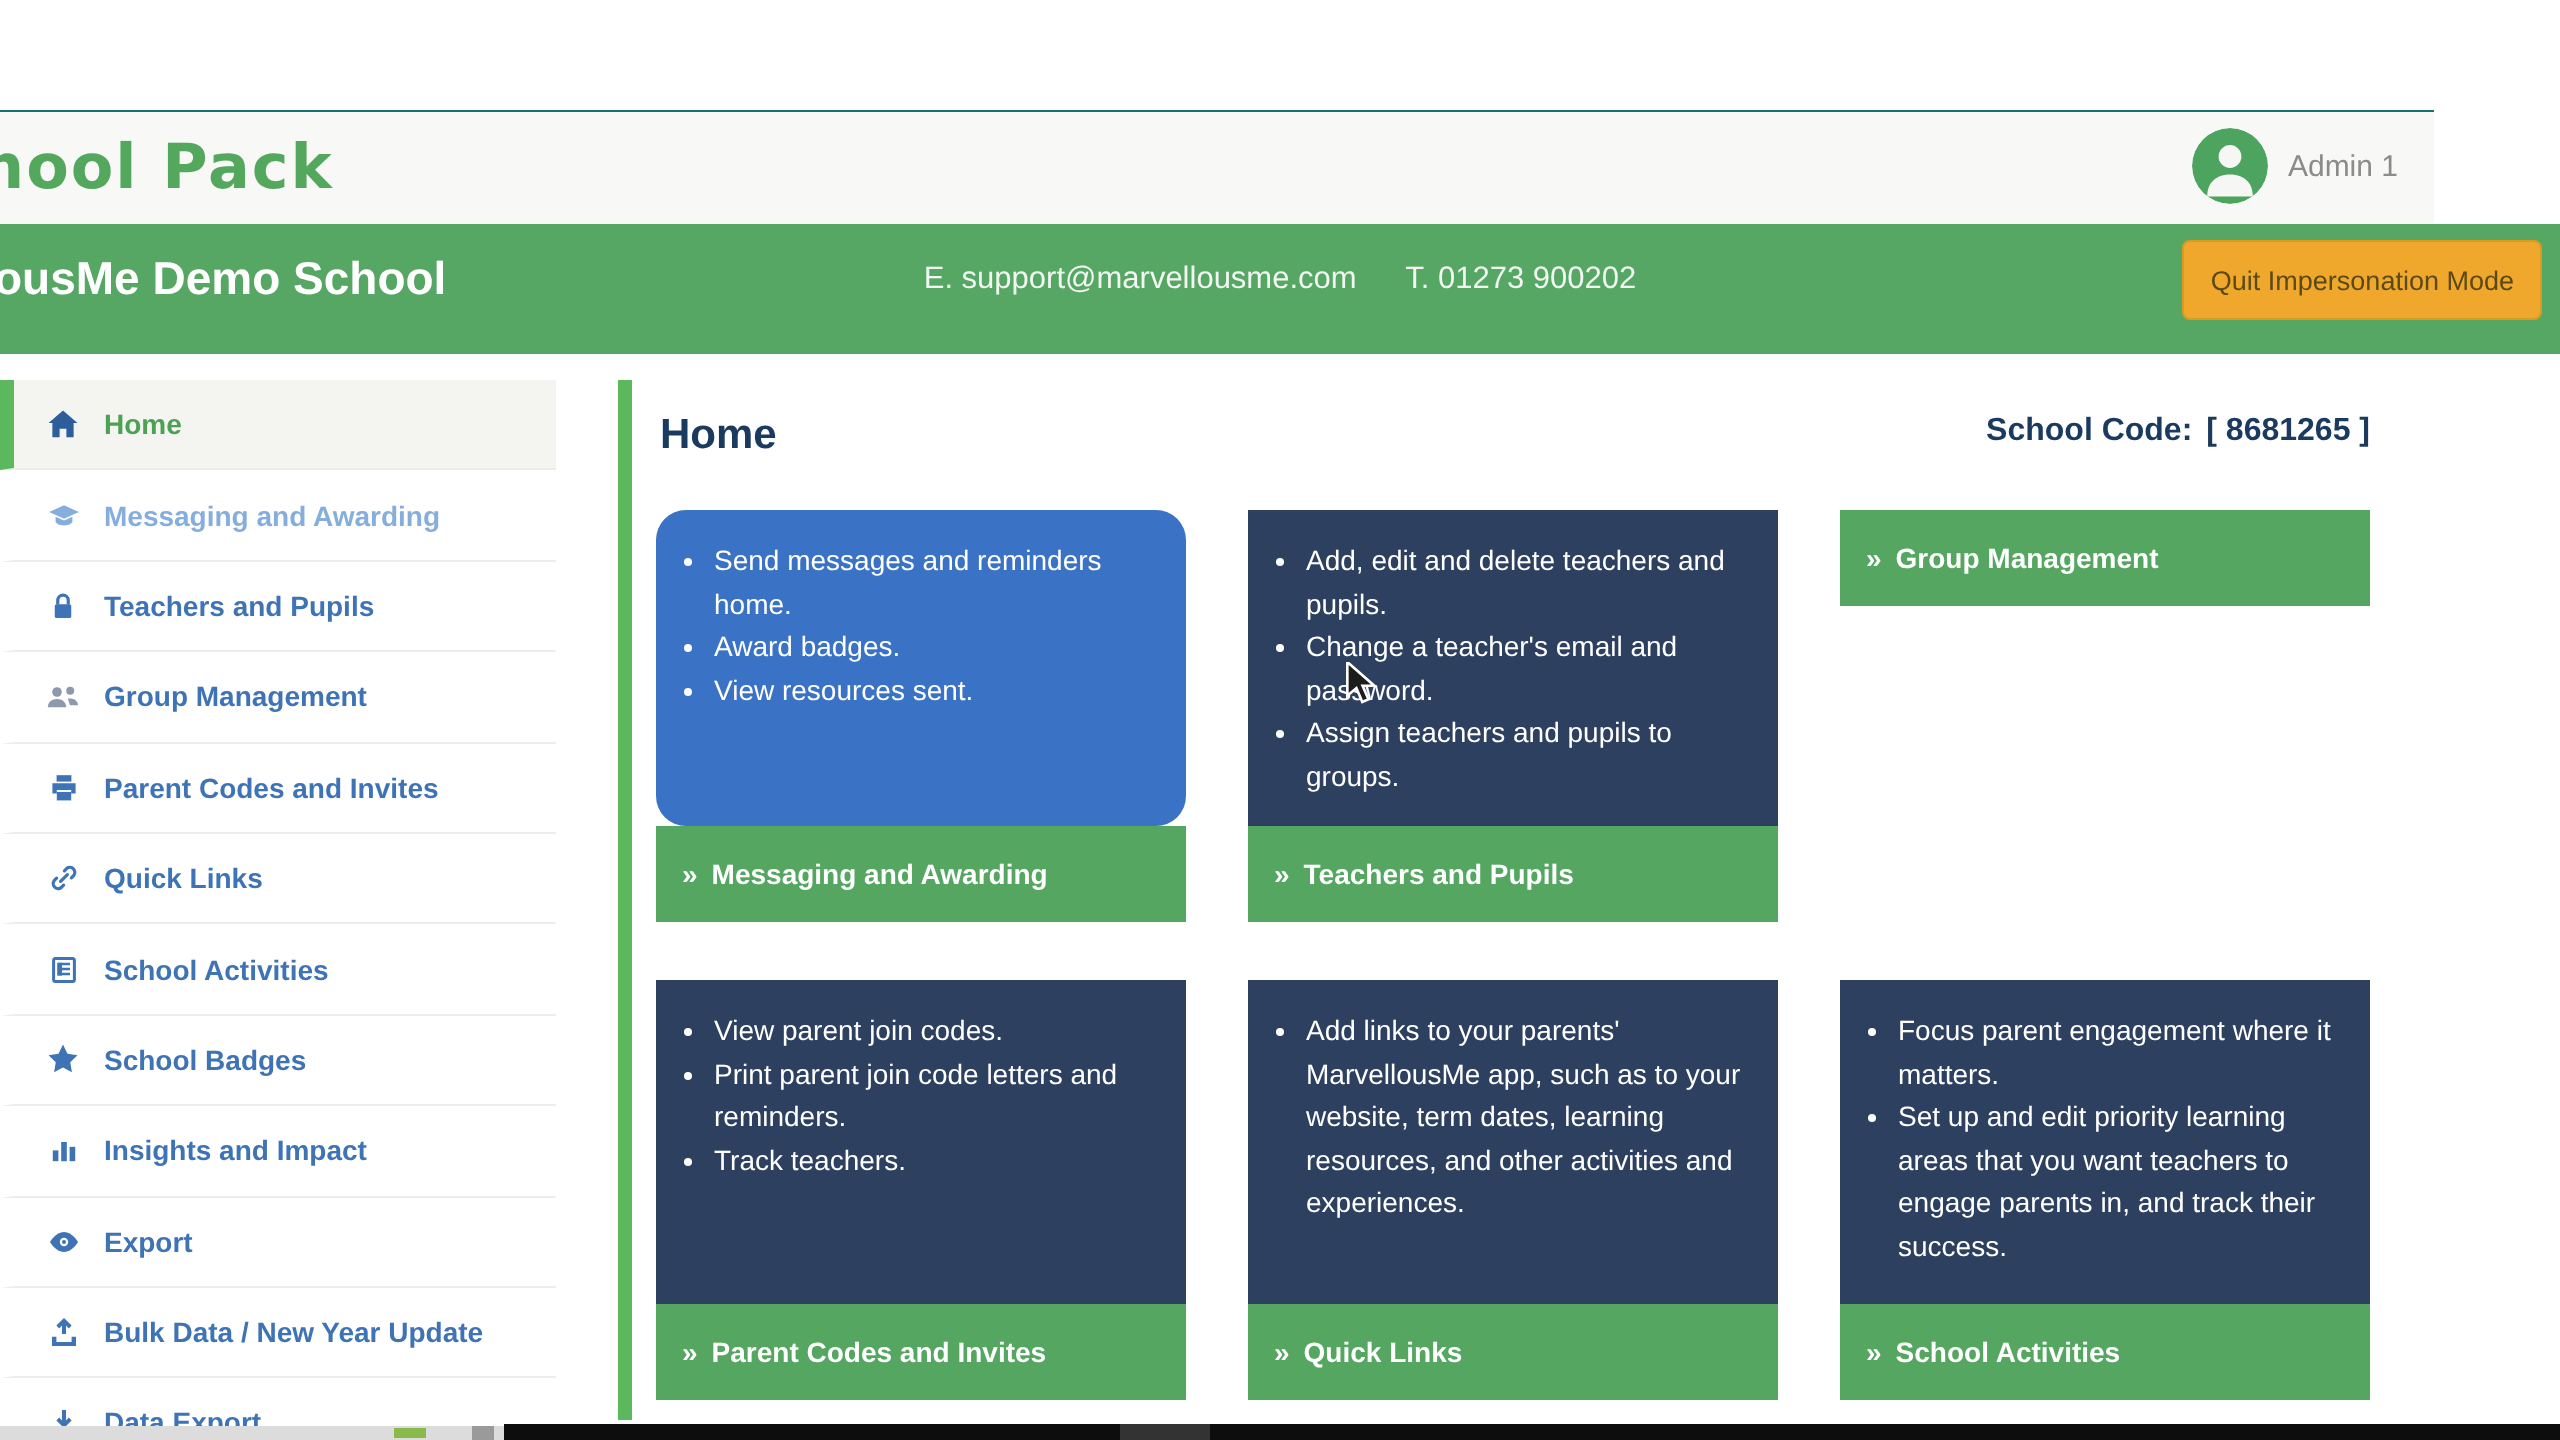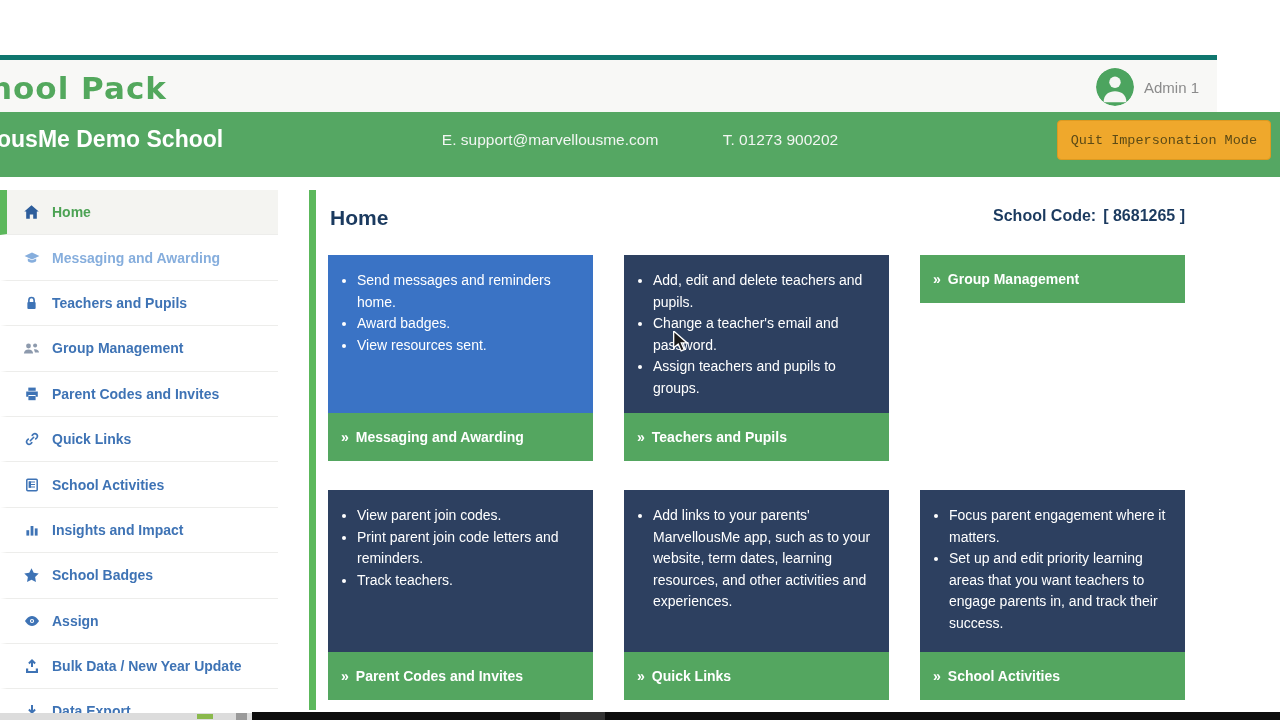--- a/index.html
+++ b/index.html
@@ -4,21 +4,21 @@
 <style>
   html,body{margin:0;padding:0;}
   body{
     width:1280px;height:720px;overflow:hidden;position:relative;
     background:#ffffff;
     font-family:"Liberation Sans", sans-serif;
   }
   
   .header-strip{
     position:absolute;left:0;top:55px;width:1217px;height:57px;
-    background:#f8f8f6;border-top:5px solid #0f766e;box-sizing:border-box;
+    background:#f8f8f6;border-top:1px solid #0f766e;box-sizing:border-box;
   }
   .logo{
     position:absolute;left:-10px;top:10px;
     font-family:"DejaVu Sans", sans-serif;
     font-size:31px;font-weight:bold;letter-spacing:1px;
     color:var(--logo_green,#53a85d);white-space:nowrap;
   }
   .user-menu{
     position:absolute;right:18px;top:8px;
     display:flex;align-items:center;gap:10px;cursor:pointer;
@@ -31,27 +31,27 @@
     background:var(--brand_green,#55a763);
   }
   .school-name{
     position:absolute;left:-3px;top:0;line-height:55px;
     color:#ffffff;font-size:23px;font-weight:bold;white-space:nowrap;
   }
   .contact{
     position:absolute;left:0;right:0;top:0;text-align:center;
     line-height:55px;color:#f2f6f2;font-size:15.5px;
   }
-  .contact span{margin:0 30px;}
+  .contact span{margin:0 10px;}
   .quit-btn{
     position:absolute;right:9px;top:8px;height:40px;
     padding:0 13px;box-sizing:border-box;
     background:var(--amber_button,#efa82c);
     border:1px solid #dd9a20;border-radius:4px;
-    color:#5b4a16;font-size:13.5px;font-family:Liberation Mono, monospace;
+    color:#5b4a16;font-size:13.5px;font-family:Liberation Sans, sans-serif;
     cursor:pointer;
   }
   
   .sidebar{
     position:absolute;left:0;top:190px;width:278px;height:530px;
     overflow:hidden;background:#ffffff;
   }
   .side-item{
     display:flex;align-items:center;height:45.4px;box-sizing:border-box;
     border-left:7px solid transparent;border-bottom:1px solid #ededeb;
@@ -84,21 +84,21 @@
     font-size:16px;font-weight:bold;color:var(--heading_navy,#1b3a5f);
   }
   .school-code .v{margin-left:7px;}
   .cards{
     position:absolute;left:328px;top:255px;width:857px;
     display:grid;grid-template-columns:repeat(3,265px);
     grid-template-rows:206px 210px;column-gap:31px;row-gap:29px;
   }
   .card{display:flex;flex-direction:column;overflow:hidden;}
   .card-body{flex:1;color:#ffffff;}
-  .card.body-blue .card-body{background:var(--blue_card,#3a73c5);}
+  .card.body-blue .card-body{background:var(--blue_card,#3a73c5);border-radius:15px;}
   .card.body-navy .card-body{background:var(--navy_card,#2d4060);}
   .card-body ul{margin:15px 6px 0 12px;padding-left:17px;}
   .card-body li{font-size:14px;line-height:21.5px;}
   .card-footer{
     height:48px;flex:none;background:var(--footer_green,#54a660);
     color:#ffffff;font-weight:bold;font-size:14px;
     display:flex;align-items:center;padding-left:13px;cursor:pointer;
   }
   .card-footer .pfx{margin-right:7px;}
   
@@ -206,47 +206,47 @@
           <rect x="2.8" y="2.2" width="10.4" height="11.6" rx="1" fill="none" stroke="currentColor" stroke-width="1.5"></rect>
           <path d="M5 5h6M5 7.5h6M5 10h6" stroke="currentColor" stroke-width="1.2"></path>
           <rect x="4.6" y="4.4" width="2.4" height="6.4" fill="currentColor"></rect>
         </svg>
     </span>
     <span class="lbl">School Activities</span>
   </div>
 
   <div class="side-item">
     <span class="icn">
+      <svg width="17" height="17" viewBox="0 0 16 16" fill="currentColor">
+          <path d="M8 1.2l2.1 4.3 4.7.7-3.4 3.3.8 4.7L8 12 3.8 14.2l.8-4.7-3.4-3.3 4.7-.7z"></path>
+        </svg>
+    </span>
+    <span class="lbl">School Badges</span>
+  </div>
+
+  <div class="side-item">
+    <span class="icn">
       <svg width="16" height="16" viewBox="0 0 16 16" fill="currentColor">
           <rect x="2.4" y="8.2" width="2.8" height="5.4"></rect>
           <rect x="6.6" y="4" width="2.8" height="9.6"></rect>
           <rect x="10.8" y="6.4" width="2.8" height="7.2"></rect>
         </svg>
     </span>
     <span class="lbl">Insights and Impact</span>
   </div>
 
   <div class="side-item">
     <span class="icn">
-      <svg width="17" height="17" viewBox="0 0 16 16" fill="currentColor">
-          <path d="M8 1.2l2.1 4.3 4.7.7-3.4 3.3.8 4.7L8 12 3.8 14.2l.8-4.7-3.4-3.3 4.7-.7z"></path>
-        </svg>
-    </span>
-    <span class="lbl">School Badges</span>
-  </div>
-
-  <div class="side-item">
-    <span class="icn">
       <svg width="18" height="14" viewBox="0 0 18 14">
           <path d="M9 2C4.8 2 2 7 2 7s2.8 5 7 5 7-5 7-5-2.8-5-7-5z" fill="currentColor"></path>
           <circle cx="9" cy="7" r="2.1" fill="#ffffff"></circle>
           <circle cx="9" cy="7" r="1" fill="currentColor"></circle>
         </svg>
     </span>
-    <span class="lbl">Assign</span>
+    <span class="lbl">Export</span>
   </div>
 
   <div class="side-item">
     <span class="icn">
       <svg width="16" height="16" viewBox="0 0 16 16" fill="currentColor">
           <path d="M7 9V4.8L5.6 6.2 4.2 4.8 8 1l3.8 3.8-1.4 1.4L9 4.8V9z"></path>
           <path d="M2 10.4h2.2v2.6h7.6v-2.6H14V15H2z"></path>
         </svg>
     </span>
     <span class="lbl">Bulk Data / New Year Update</span>

